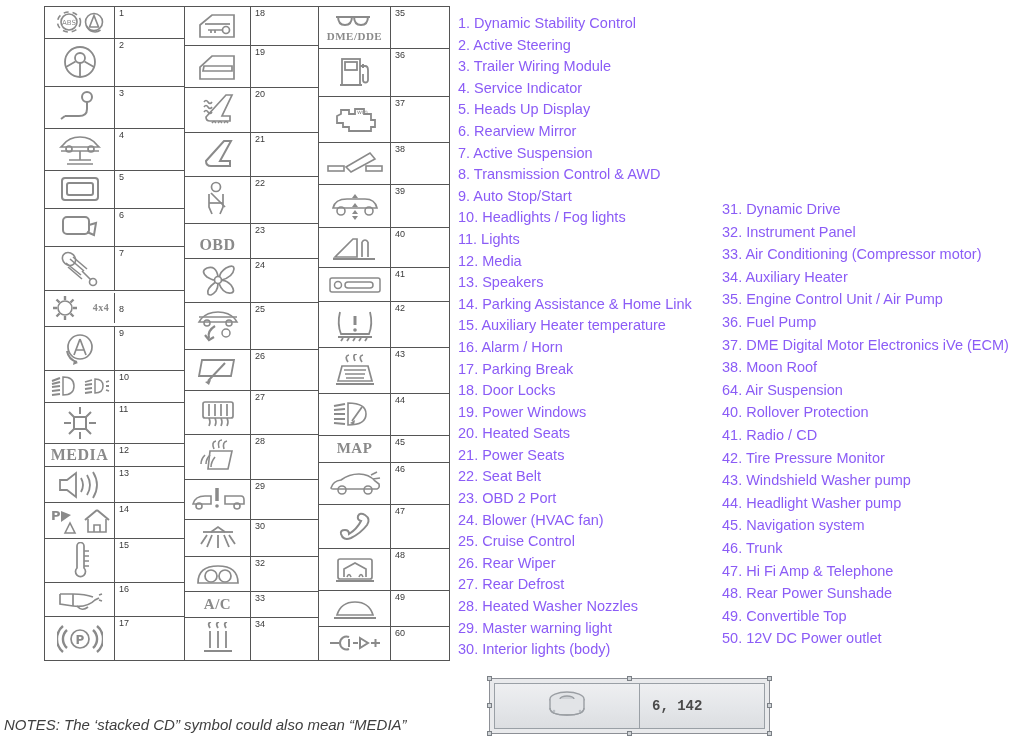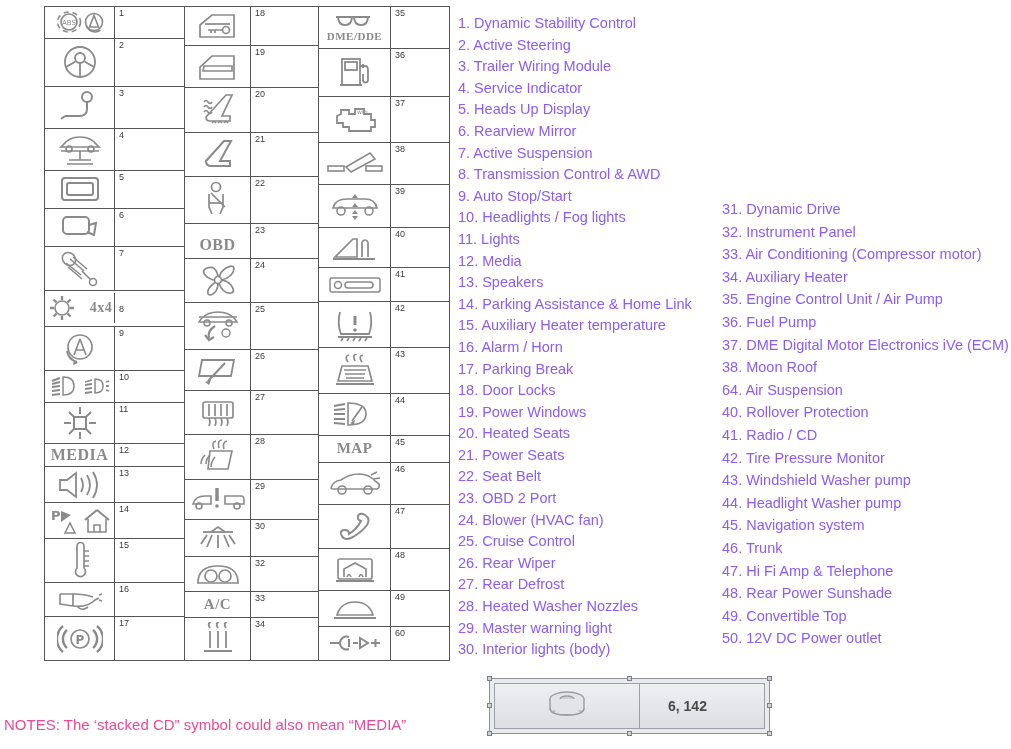--- a/index.html
+++ b/index.html
@@ -37,54 +37,54 @@
     font-family:Liberation Serif, serif;
     font-weight:bold;color:#8a8a8a;letter-spacing:.5px;
     text-align:center;line-height:1.05;
   }
   .t-dme{font-size:8px;}
   .t-dme .big{font-size:11px;display:block;}
   .t-obd{font-size:16px;margin-top:9px;}
   .t-media{font-size:16px;}
   .t-ac{font-size:15px;}
   .t-map{font-size:15px;}
-  .t-4x4{font-size:14px;margin-left:13px;}
+  .t-4x4{font-size:10px;margin-left:13px;}
   .row-4x4{display:flex;align-items:center;justify-content:center;}
 
   
   .legend{position:absolute;color:#8b5cf6;}
   #legend-col-1{left:458px;top:13px;width:250px;}
   #legend-col-2{left:722px;top:198px;width:285px;}
   .legend-item{
     font-size:14.5px;line-height:21.6px;white-space:nowrap;
     font-family:"Liberation Sans", sans-serif;
   }
   #legend-col-2 .legend-item{line-height:22.6px;}
 
   
   #notes{
     position:absolute;left:4px;top:716px;
-    font-size:15px;color:#ec4899;
+    font-size:15px;font-style:italic;color:#404040;
     font-family:"Liberation Sans", sans-serif;white-space:nowrap;
   }
 
   
   #photo-inset{
     position:absolute;left:489px;top:678px;width:281px;height:56px;
     background:#e9eaec;border:1px solid #8d9096;box-sizing:border-box;
   }
   #photo-inset .inner{
     position:absolute;left:4px;top:4px;right:4px;bottom:4px;
     border:1px solid #9aa0a6;box-sizing:border-box;
     background:linear-gradient(180deg,#eeeff1 0%,#e4e6e9 55%,#dcdee1 100%);
     display:flex;
   }
   #photo-inset .cellA{width:145px;border-right:1px solid #9aa0a6;display:flex;align-items:center;justify-content:center;box-sizing:border-box;}
   #photo-inset .cellB{flex:1;display:flex;align-items:center;padding-left:12px;box-sizing:border-box;}
-  #photo-inset .code{font-size:14px;font-weight:bold;color:#4a4a4a;font-family:Liberation Sans, sans-serif;margin-left:16px;}
+  #photo-inset .code{font-size:14px;font-weight:bold;color:#4a4a4a;font-family:Liberation Mono, monospace;}
   .handle{position:absolute;width:5px;height:5px;background:#cfd3d6;border:1px solid #7b8086;box-sizing:border-box;}
   .h-tl{left:-3px;top:-3px;} .h-tr{right:-3px;top:-3px;}
   .h-bl{left:-3px;bottom:-3px;} .h-br{right:-3px;bottom:-3px;}
   .h-tc{left:50%;margin-left:-3px;top:-3px;} .h-bc{left:50%;margin-left:-3px;bottom:-3px;}
   .h-ml{left:-3px;top:50%;margin-top:-3px;} .h-mr{right:-3px;top:50%;margin-top:-3px;}
 </style>
 </head>
 <body>
 
 <div id="symbol-grid">

